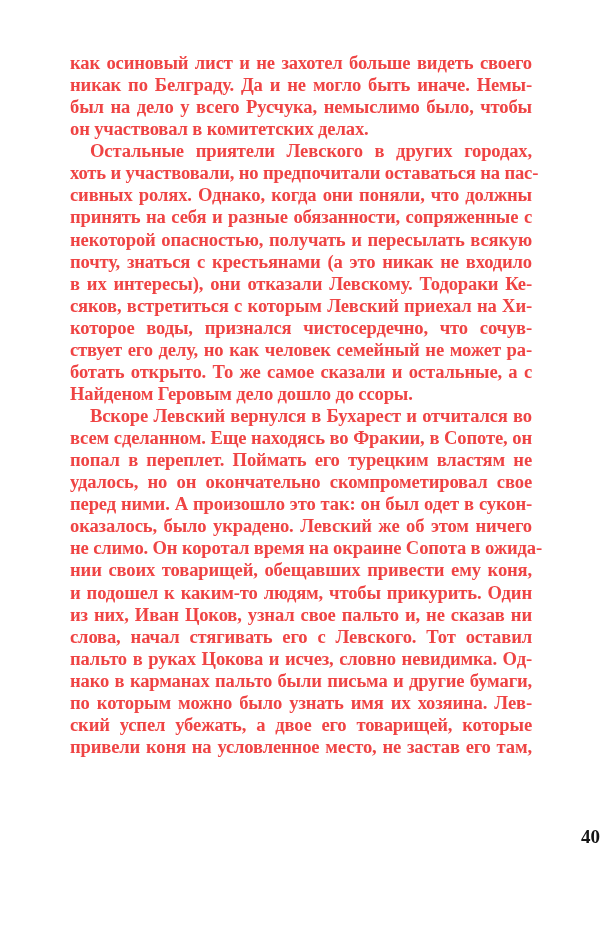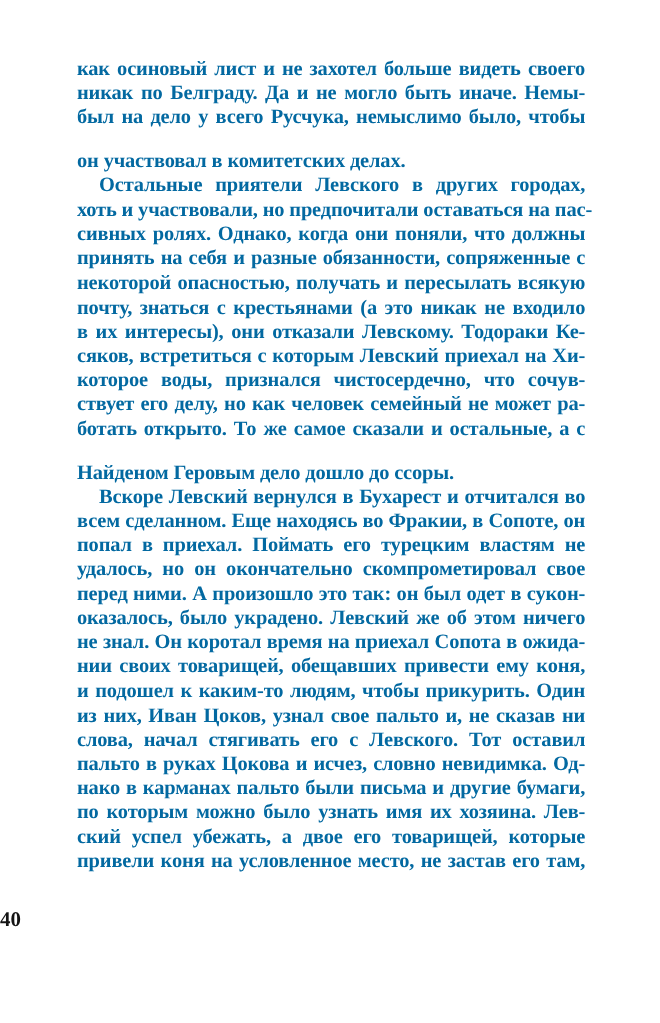--- a/index.html
+++ b/index.html
@@ -4,31 +4,31 @@
 <style>
   html, body { margin: 0; padding: 0; }
   body {
     width: 600px; height: 930px; background: #ffffff; overflow: hidden;
     position: relative;
   }
   .page {
     position: absolute; left: 70px; top: 52px; width: 462px;
     font-family: "Liberation Serif", "DejaVu Serif", serif;
     font-weight: bold; font-size: 18.6px; line-height: 22.07px;
-    color: #0369a1; letter-spacing: -0.15px;
+    color: #ef4444; letter-spacing: -0.15px;
   }
   .para { margin: 0; text-align: justify; }
   .line {
     display: block; white-space: nowrap; text-align: justify;
     text-align-last: justify; height: 22.07px;
   }
-  .line.last { text-align-last: left; margin-top: 18px; }
+  .line.last { text-align-last: left; }
   .line.indent { padding-left: 20px; }
   .page-number {
-    position: absolute; left: 0; width: 600px; top: 826px; text-align: left;
+    position: absolute; left: 0; width: 600px; top: 826px; text-align: right;
     font-family: "Liberation Serif", "DejaVu Serif", serif;
     font-weight: bold; font-size: 19px; color: #141414;
   }
 </style>
 </head>
 <body>
 
 <div class="page">
   <div class="para">
     <span class="line">как осиновый лист и не захотел больше видеть своего</span>
@@ -46,25 +46,25 @@
     <span class="line">в их интересы), они отказали Левскому. Тодораки Ке-</span>
     <span class="line">сяков, встретиться с которым Левский приехал на Хи-</span>
     <span class="line">которое воды, признался чистосердечно, что сочув-</span>
     <span class="line">ствует его делу, но как человек семейный не может ра-</span>
     <span class="line">ботать открыто. То же самое сказали и остальные, а с</span>
     <span class="line last">Найденом Геровым дело дошло до ссоры.</span>
   </div>
   <div class="para">
     <span class="line indent">Вскоре Левский вернулся в Бухарест и отчитался во</span>
     <span class="line">всем сделанном. Еще находясь во Фракии, в Сопоте, он</span>
-    <span class="line">попал в приехал. Поймать его турецким властям не</span>
+    <span class="line">попал в переплет. Поймать его турецким властям не</span>
     <span class="line">удалось, но он окончательно скомпрометировал свое</span>
     <span class="line">перед ними. А произошло это так: он был одет в сукон-</span>
     <span class="line">оказалось, было украдено. Левский же об этом ничего</span>
-    <span class="line">не знал. Он коротал время на приехал Сопота в ожида-</span>
+    <span class="line">не слимо. Он коротал время на окраине Сопота в ожида-</span>
     <span class="line">нии своих товарищей, обещавших привести ему коня,</span>
     <span class="line">и подошел к каким-то людям, чтобы прикурить. Один</span>
     <span class="line">из них, Иван Цоков, узнал свое пальто и, не сказав ни</span>
     <span class="line">слова, начал стягивать его с Левского. Тот оставил</span>
     <span class="line">пальто в руках Цокова и исчез, словно невидимка. Од-</span>
     <span class="line">нако в карманах пальто были письма и другие бумаги,</span>
     <span class="line">по которым можно было узнать имя их хозяина. Лев-</span>
     <span class="line">ский успел убежать, а двое его товарищей, которые</span>
     <span class="line">привели коня на условленное место, не застав его там,</span>
   </div>

